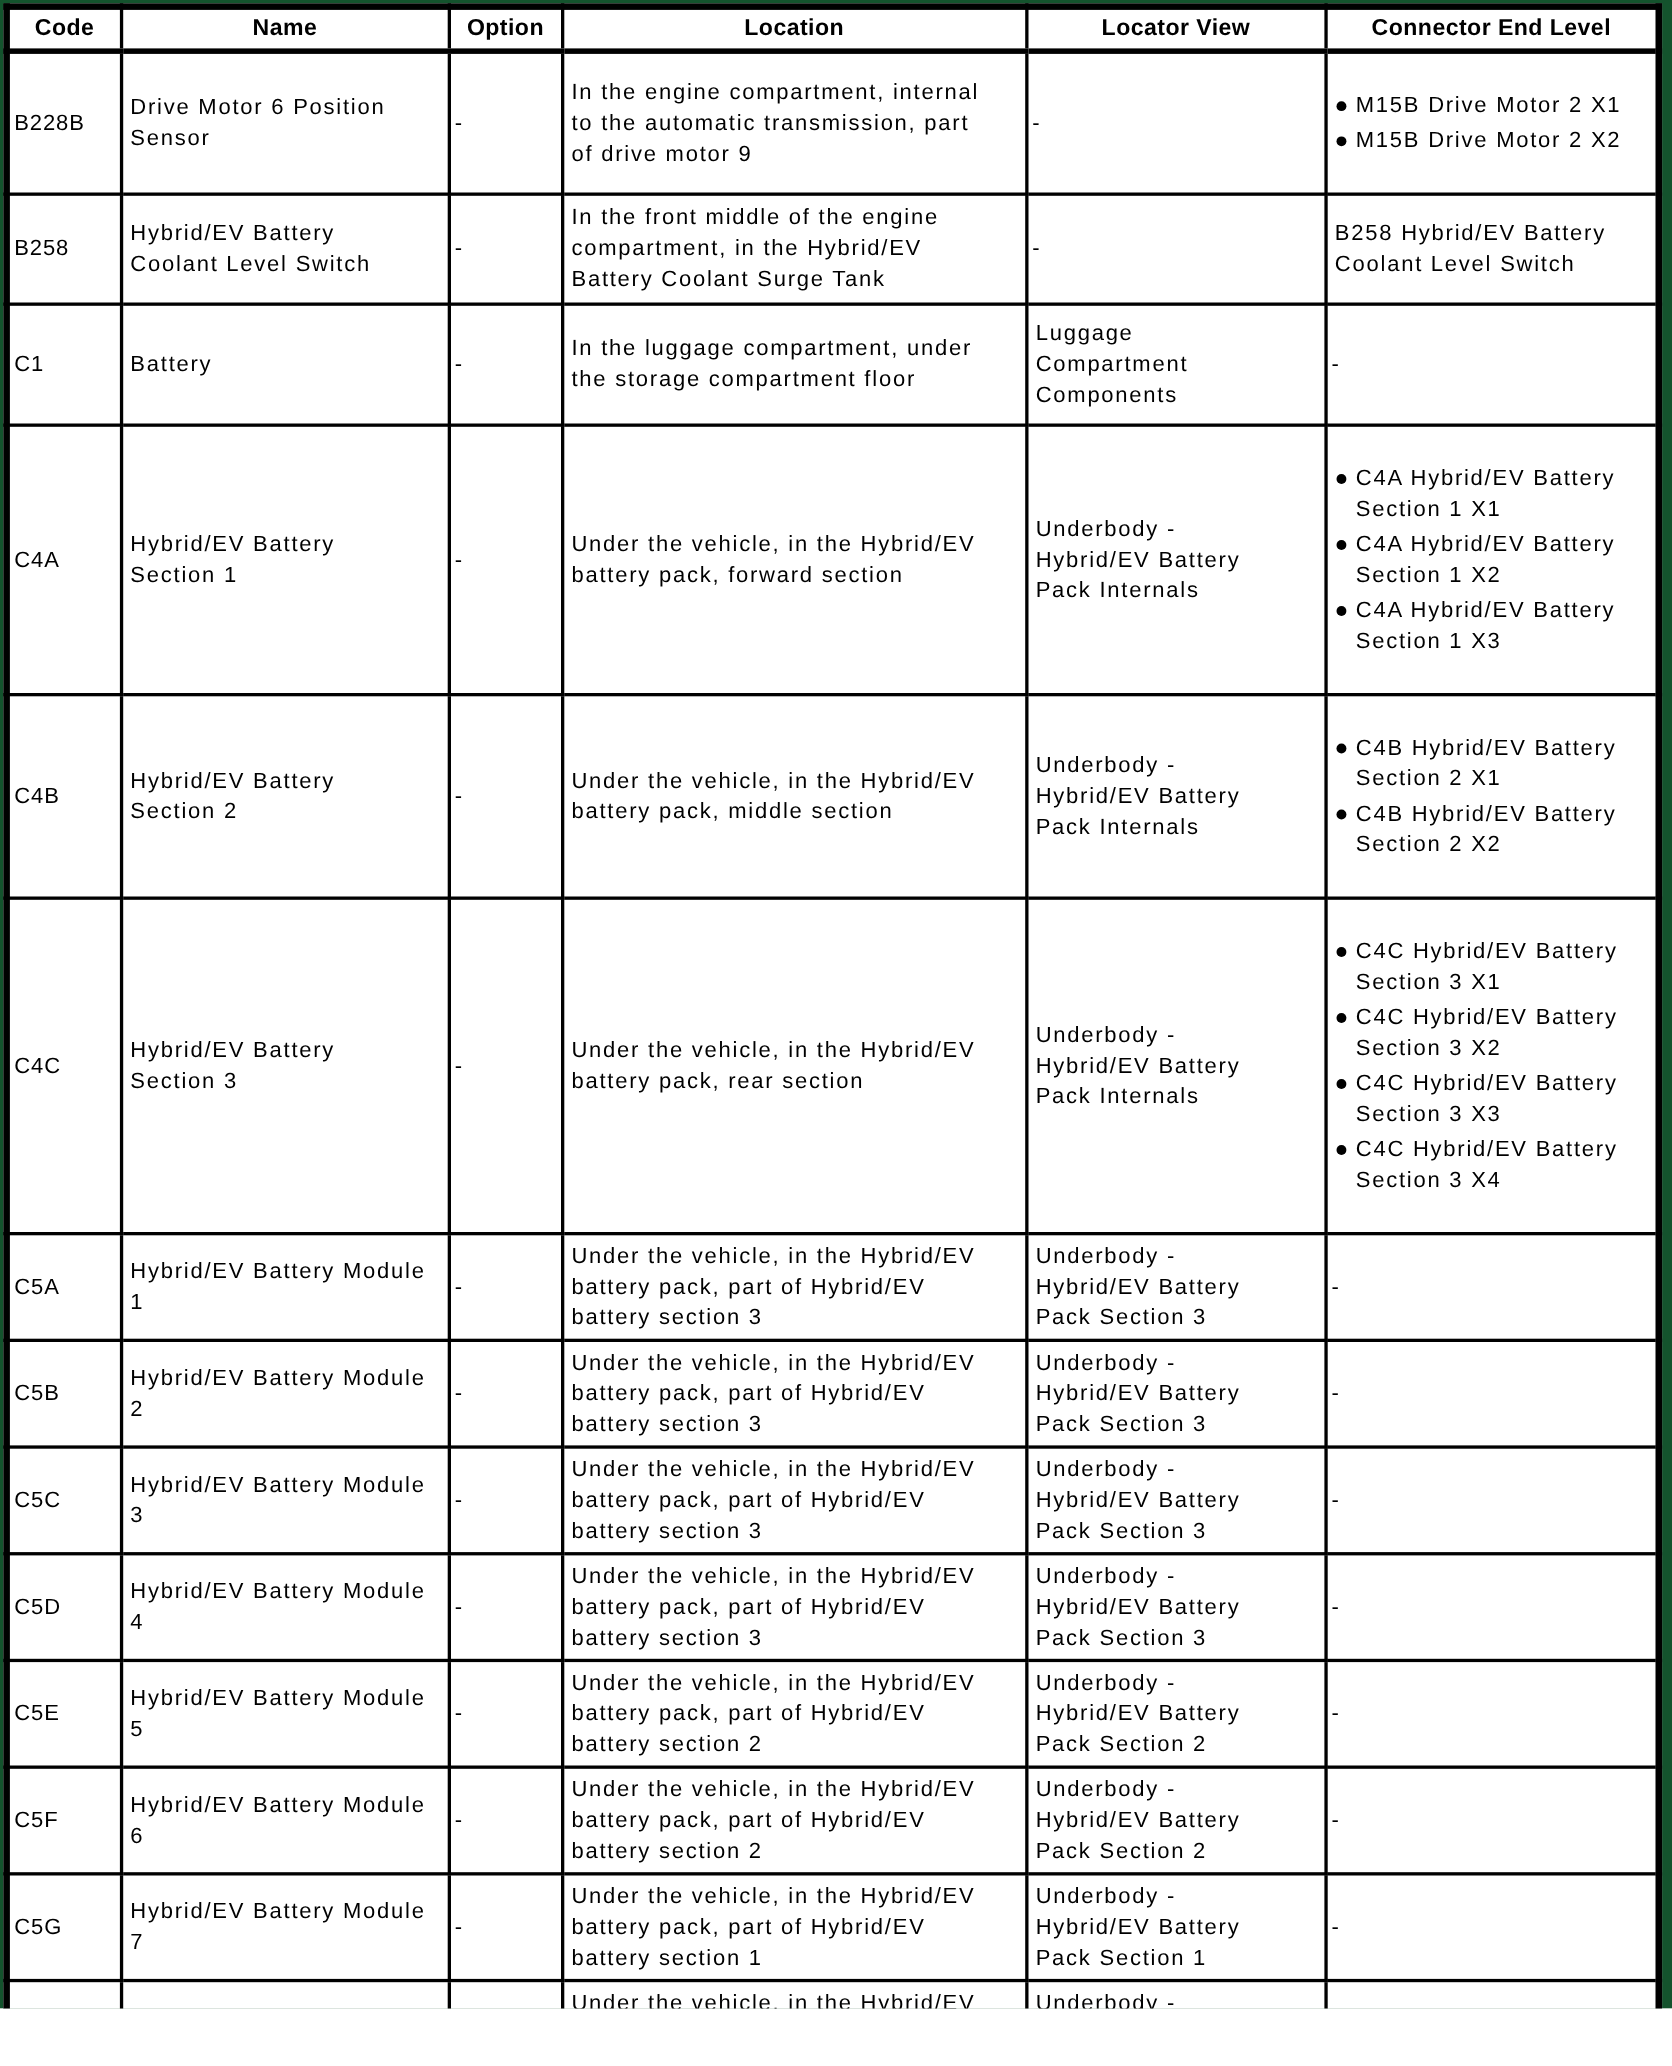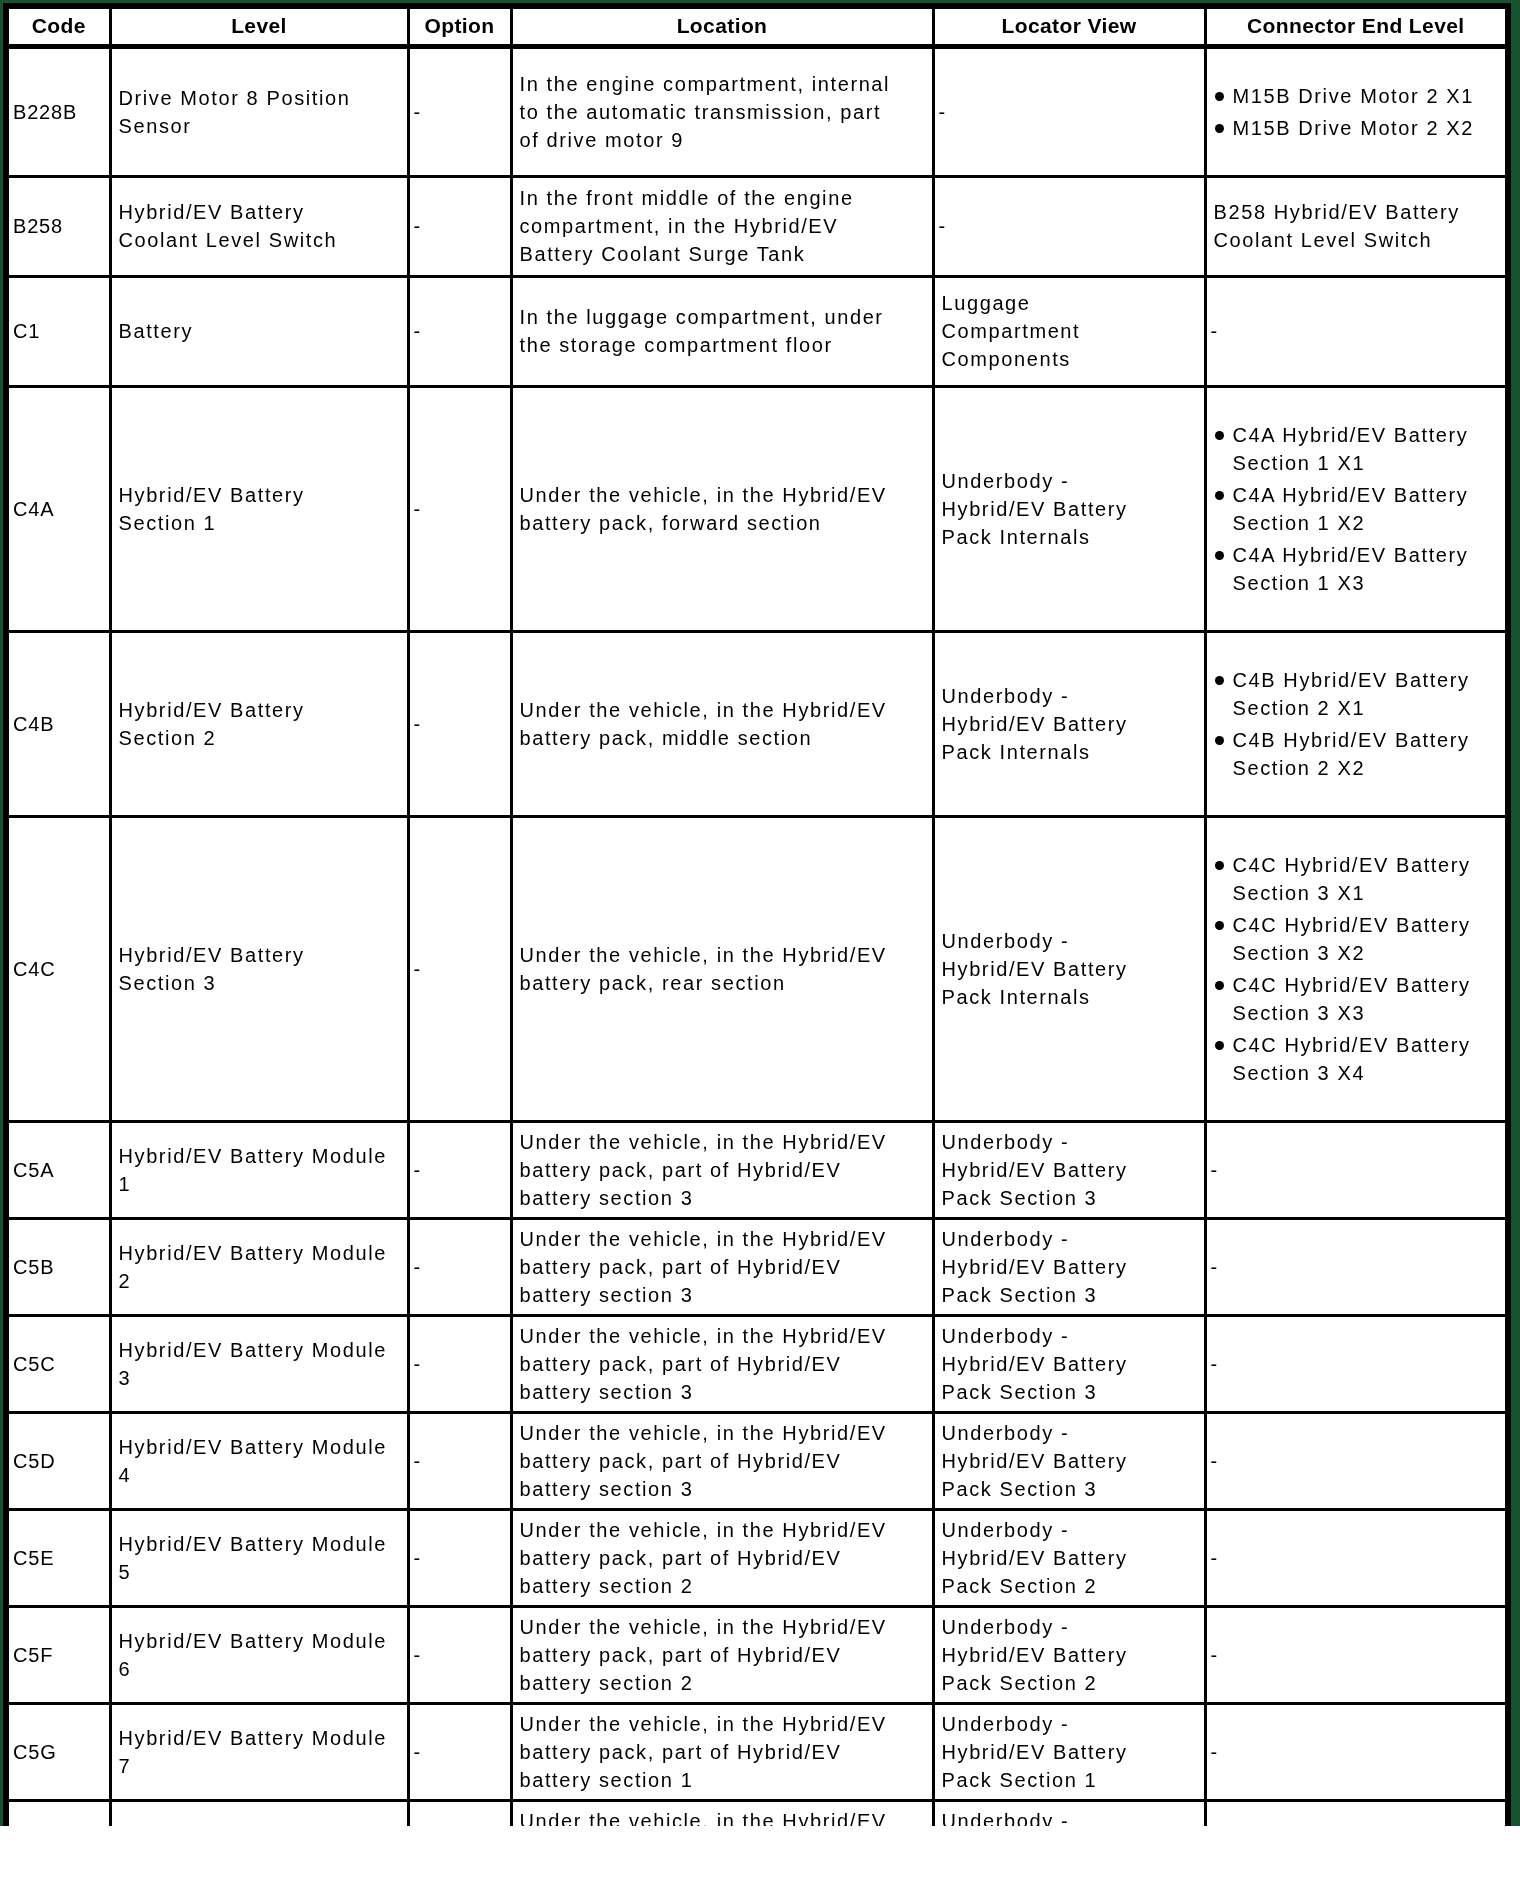--- a/index.html
+++ b/index.html
@@ -90,32 +90,32 @@
       <col class="c-code">
         <col class="c-name">
         <col class="c-option">
       <col class="c-loc">
         <col class="c-locview">
         <col class="c-connend">
     </colgroup>
     <thead>
       <tr style="height:40px">
         <th>Code</th>
-        <th>Level</th>
+        <th>Name</th>
         <th>Option</th>
         <th>Location</th>
         <th>Locator View</th>
         <th>Connector End Level</th>
       </tr>
     </thead>
     <tbody>
 
       <tr style="height:92px">
         <td class="cell-center">B228B</td>
-        <td class="cell-text">Drive Motor 8 Position
+        <td class="cell-text">Drive Motor 6 Position
 Sensor</td>
         <td class="cell-center">-</td>
         <td class="cell-text">In the engine compartment, internal
 to the automatic transmission, part
 of drive motor 9</td>
         <td class="cell-center">-</td>
         <td>
           <div class="bullet-list">
             <div class="bullet-item"><span class="dot"></span><span class="bullet-text">M15B Drive Motor 2 X1</span></div>
             <div class="bullet-item"><span class="dot"></span><span class="bullet-text">M15B Drive Motor 2 X2</span></div>

